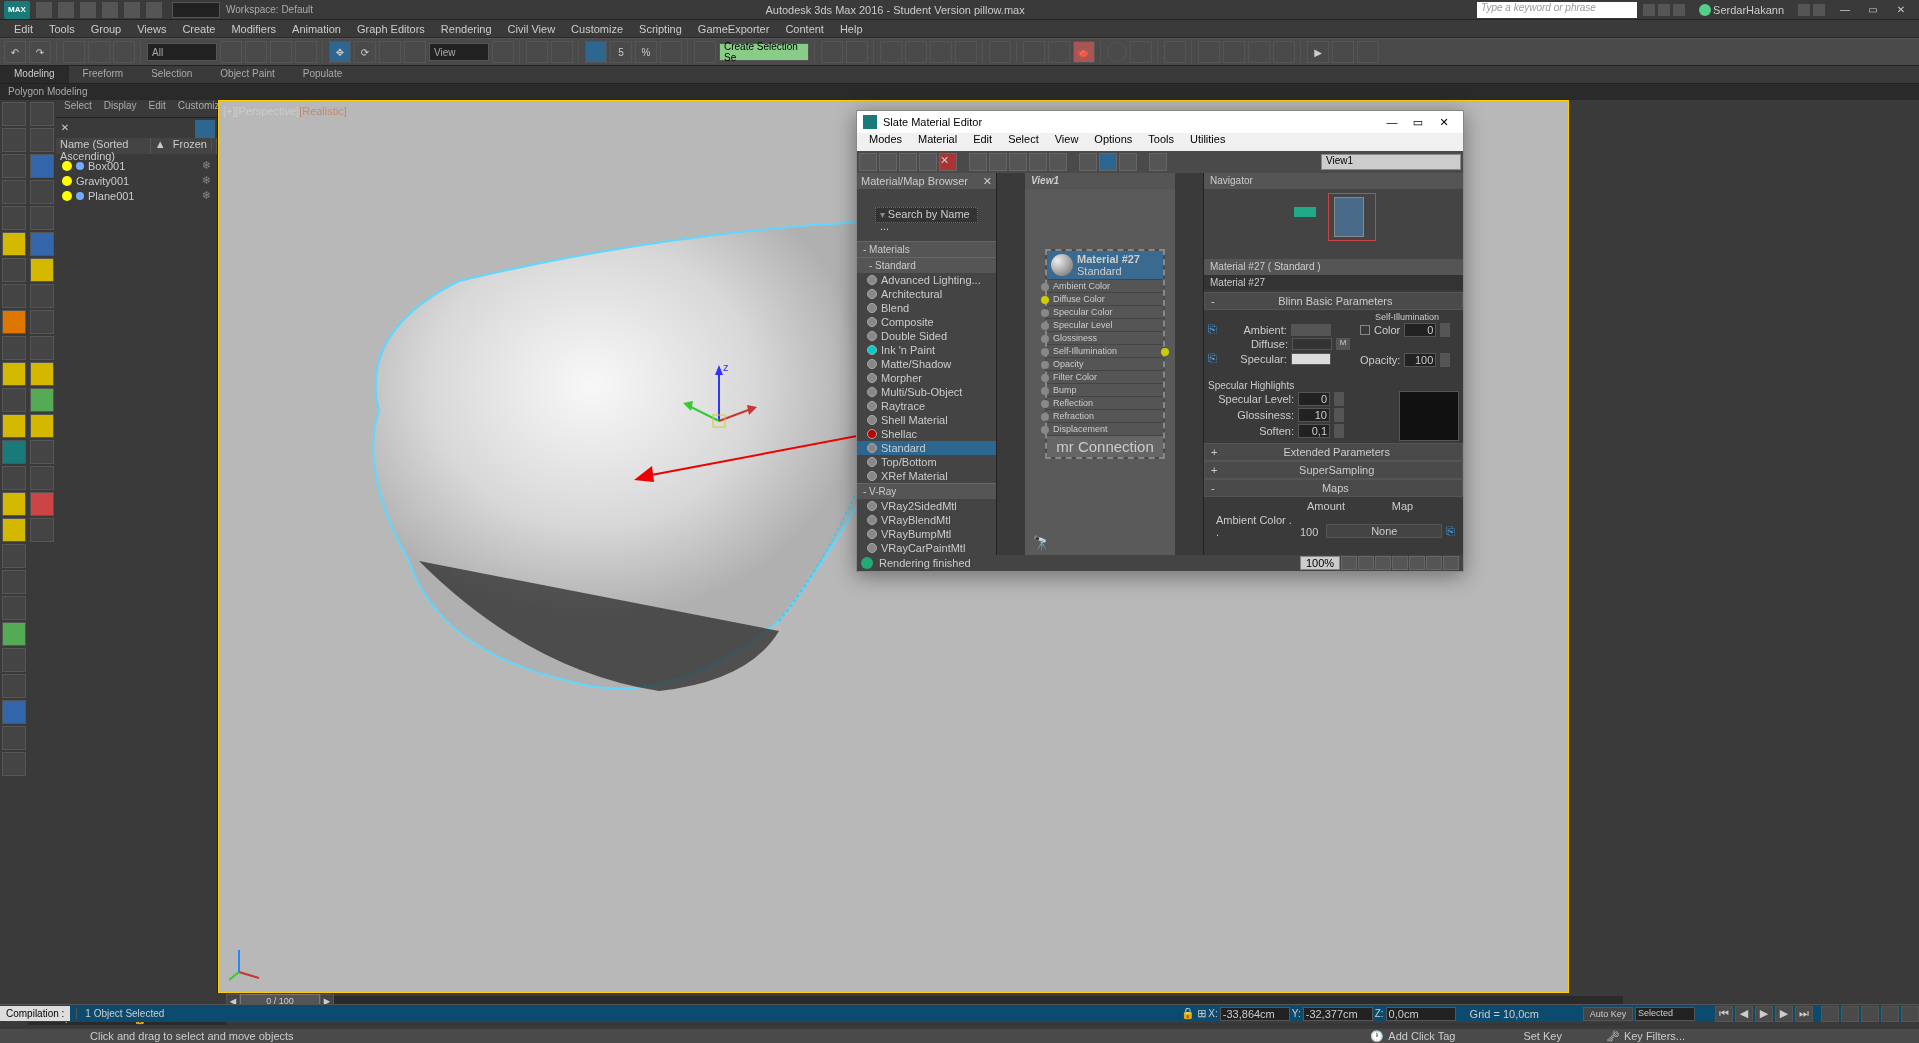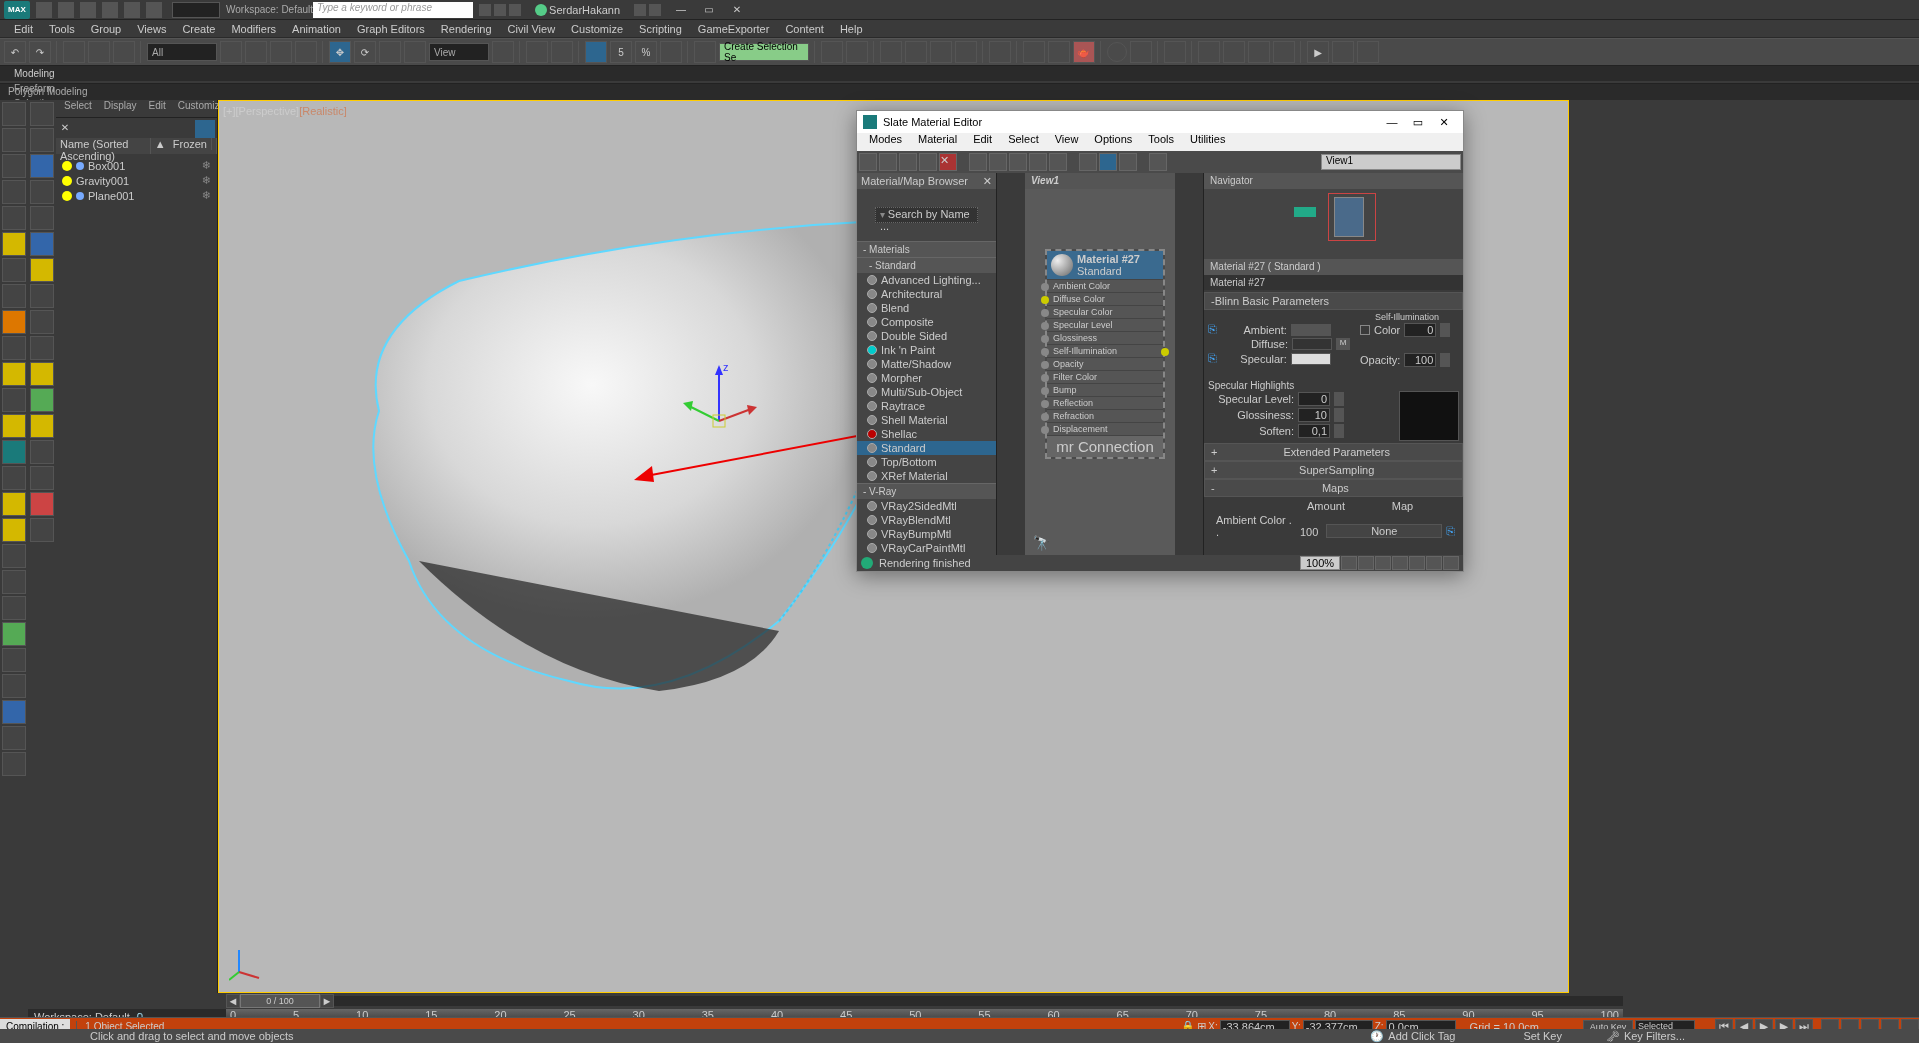--- a/index.html
+++ b/index.html
@@ -26,21 +26,21 @@
 
 
 .maintb { height:28px; background:#4a4a4a; display:flex; align-items:center; padding:0 4px; gap:3px; border-top:1px solid #555; border-bottom:1px solid #222; }
 .tb-btn { width:22px; height:22px; background:#4a4a4a; border:1px solid #555; display:flex; align-items:center; justify-content:center; font-size:10px; }
 .tb-btn.sel { background:#2d668f; }
 .tb-btn.round { border-radius:50%; width:20px; height:20px; }
 .tb-sep { width:2px; height:22px; border-left:1px solid #555; margin:0 2px; }
 .tb-combo { height:18px; background:#222; border:1px solid #555; padding:0 4px; color:#aaa; font-size:10px; display:flex; align-items:center; }
 
 
-.ribbon { height:18px; background:#3a3a3a; display:flex; border-bottom:1px solid #222;flex-direction:column; }
+.ribbon { height:18px; background:#3a3a3a; display:flex; border-bottom:1px solid #222; }
 .ribbon-tab { padding:2px 14px; font-size:10px; color:#aaa; }
 .ribbon-tab.active { background:#2a2a2a; color:#ccc; }
 .ribbon2 { height:16px; background:#2a2a2a; padding:2px 8px; font-size:10px; color:#aaa; }
 
 
 .workspace { position:absolute; top:100px; left:0; right:0; bottom:50px; display:flex; }
 .lefttb { width:28px; background:#3a3a3a; display:flex; flex-direction:column; gap:2px; padding:2px; }
 .lefttb2 { width:28px; background:#3a3a3a; display:flex; flex-direction:column; gap:2px; padding:2px; }
 .ltb-btn { width:24px; height:24px; background:#444; border:1px solid #555; }
 .ltb-btn.yellow { background:#d4b800; }
@@ -148,21 +148,21 @@
 .timeslider { position:absolute; left:226px; right:296px; bottom:34px; height:16px; background:#3a3a3a; display:flex; align-items:center; }
 .timeslider .knob { width:80px; height:14px; background:#555; border:1px solid #777; display:flex; align-items:center; justify-content:center; font-size:9px; }
 .timeslider .ar { width:14px; height:14px; background:#444; border:1px solid #555;display:flex;align-items:center;justify-content:center; }
 .timeslider .track { flex:1; height:10px; background:#2a2a2a; }
 .timeruler { position:absolute; left:226px; right:296px; bottom:18px; height:16px; background:linear-gradient(to bottom,#666,#333); display:flex; justify-content:space-between; padding:0 4px; font-size:9px; }
 .timeruler span { color:#ccc; }
 .wsstatus { position:absolute; left:28px; bottom:18px; width:198px; height:16px; background:#2a2a2a; padding:2px 6px; font-size:10px; display:flex; align-items:center; gap:4px;}
 .wsstatus .lock{width:10px;height:10px;}
 
 
-.status1 { position:absolute; left:0; right:0; bottom:8px; height:18px; background:#c2410c; display:flex; align-items:center; border-top:1px solid #555; }
+.status1 { position:absolute; left:0; right:0; bottom:21px; height:18px; background:#0c4a6e; display:flex; align-items:center; border-top:1px solid #555; }
 .status1 .comp { background:#ddd; color:#000; padding:2px 6px; font-size:10px; }
 .status1 .sel { padding:0 8px; font-size:10px; border-left:1px solid #555; margin-left:6px; }
 .status1 .coords { margin-left:auto; display:flex; gap:2px; align-items:center; font-size:10px; }
 .status1 .cbox { width:70px; height:14px; background:#222; border:1px solid #555; padding:0 2px; }
 .status1 .grid { margin-left:8px; padding:0 4px; }
 .status1 .play { display:flex; gap:2px; margin-left:20px; }
 .status1 .pb { width:18px; height:16px; background:#4a4a4a; border:1px solid #555;display:flex;align-items:center;justify-content:center; }
 .status1 .autokey { width:50px; background:#444; border:1px solid #555; text-align:center; font-size:9px; padding:1px; }
 .status1 .selbox { width:60px; height:14px; background:#222; border:1px solid #555; font-size:9px; padding:0 2px;}
 .status2 { position:absolute; left:0; right:0; bottom:0; height:14px; background:#4a4a4a; display:flex; align-items:center; padding:0 90px; font-size:10px; color:#aaa; }
@@ -178,20 +178,21 @@
   <div class="qat">
     <div class="qat-i"></div>
     <div class="qat-i"></div>
     <div class="qat-i"></div>
     <div class="qat-i"></div>
     <div class="qat-i"></div>
     <div class="qat-i"></div>
   </div>
   <div class="wsbox"></div>
   <span class="ws">Workspace: Default</span>
+  <div class="title">Autodesk 3ds Max 2016 - Student Version    pillow.max</div>
   <div class="search">Type a keyword or phrase</div>
   <div class="icns">
       <span></span>
       <span></span>
       <span></span>
     </div>
   <div class="user">
       <span class="user-i"></span>
       <span>SerdarHakann</span>
     </div>
@@ -586,21 +587,21 @@
       <div class="nav-area">
         <div class="gr"></div>
         <div class="rd"></div>
         <div class="bl"></div>
       </div>
       <div class="prop-h">Material #27  ( Standard )</div>
       <div class="prop-name">Material #27</div>
       <div class="rollout">
         <div class="roll-h">
             <span class="plus">-</span>
-            <span style="flex:1;text-align:left">Blinn Basic Parameters</span>
+            <span style="flex:1;text-align:center">Blinn Basic Parameters</span>
           </div>
         <div class="roll-body">
           <div style="text-align:right;font-size:9px;padding-right:20px">Self-Illumination</div>
           <div style="display:flex;gap:10px">
             <div style="flex:1">
               <div class="prow">
                   <span style="color:#4af">⎘</span>
                   <span class="lbl">Ambient:</span>
                   <div class="sw" style="background:#555"></div>
                 </div>

